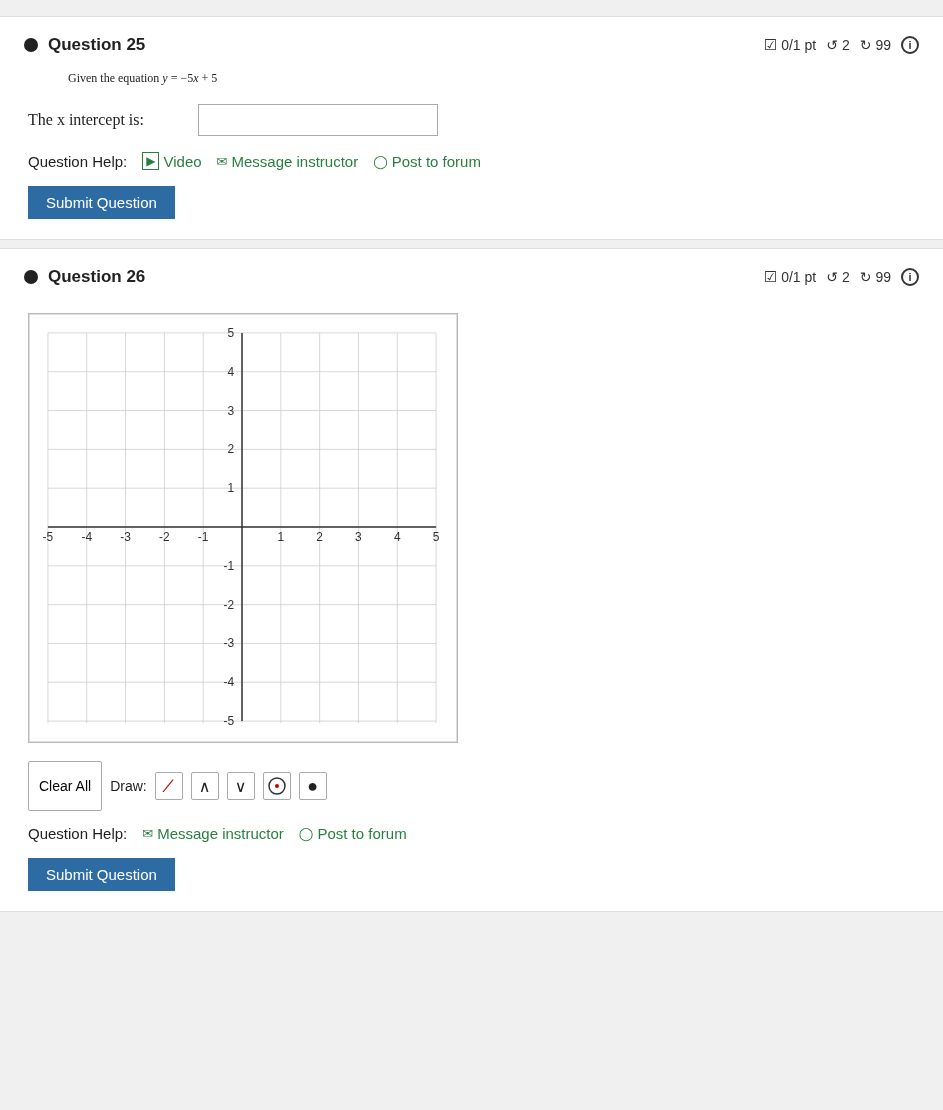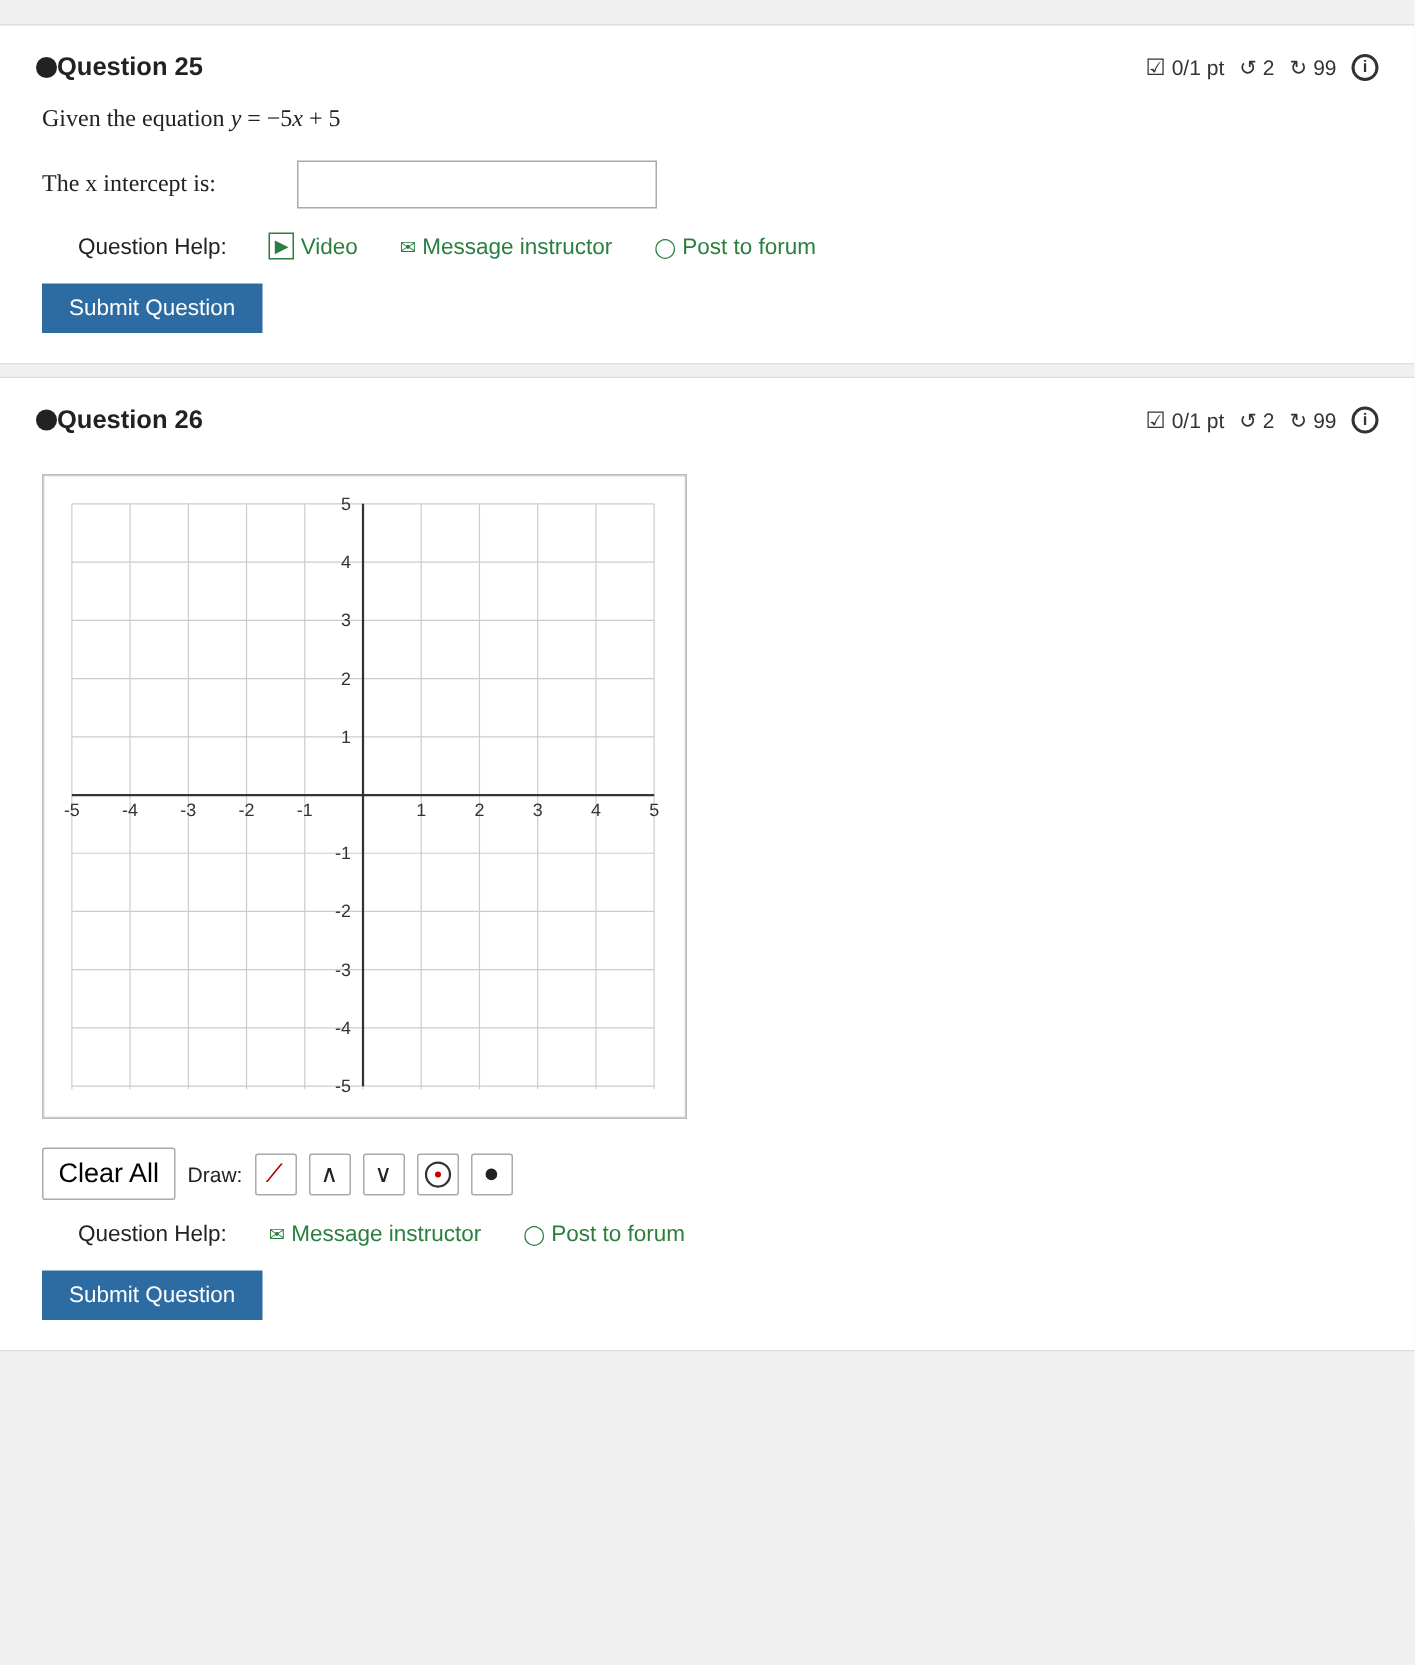--- a/index.html
+++ b/index.html
@@ -24,20 +24,21 @@
     }
     .question-header {
       display: flex;
       justify-content: space-between;
       align-items: center;
       margin-bottom: 16px;
     }
     .question-title {
       display: flex;
       align-items: center;
+      gap: 10px;
       font-weight: bold;
       font-size: 17px;
       font-family: Arial, sans-serif;
     }
     .bullet-icon {
       width: 14px;
       height: 14px;
       background: #222;
       border-radius: 50%;
       display: inline-block;
@@ -54,21 +55,22 @@
     .meta-item {
       display: flex;
       align-items: center;
       gap: 4px;
     }
     .question-body {
       margin-left: 4px;
     }
     .equation-line {
       margin-bottom: 18px;
-      font-size: 16px;
+      font-size: 12px;
+      margin-left: 40px;
     }
     .input-row {
       display: flex;
       align-items: center;
       margin-bottom: 16px;
       gap: 10px;
     }
     .input-label {
       font-size: 16px;
       min-width: 160px;
@@ -77,25 +79,24 @@
       border: 1px solid #aaa;
       width: 240px;
       height: 32px;
       padding: 2px 6px;
       font-size: 15px;
       background: #fff;
     }
     .help-row {
       display: flex;
       align-items: center;
-      gap: 28px;
+      gap: 15px;
       margin-bottom: 16px;
       font-size: 15px;
       font-family: Arial, sans-serif;
-      margin-left: 24px;
     }
     .help-label {
       color: #222;
     }
     .help-link {
       color: #2a7f3f;
       text-decoration: none;
       display: flex;
       align-items: center;
       gap: 4px;
@@ -125,23 +126,23 @@
       display: flex;
       align-items: center;
       gap: 8px;
       margin-bottom: 14px;
       font-family: Arial, sans-serif;
       font-size: 14px;
     }
     .tool-btn {
       border: 1px solid #aaa;
       background: #fff;
-      padding: 6px 10px;
-      cursor: pointer;
-      font-size: 18px;
+      padding: 16px 10px;
+      cursor: pointer;
+      font-size: 14px;
       border-radius: 2px;
     }
     .draw-icon {
       display: inline-flex;
       align-items: center;
       justify-content: center;
       width: 28px;
       height: 28px;
       border: 1px solid #aaa;
       background: #fff;

